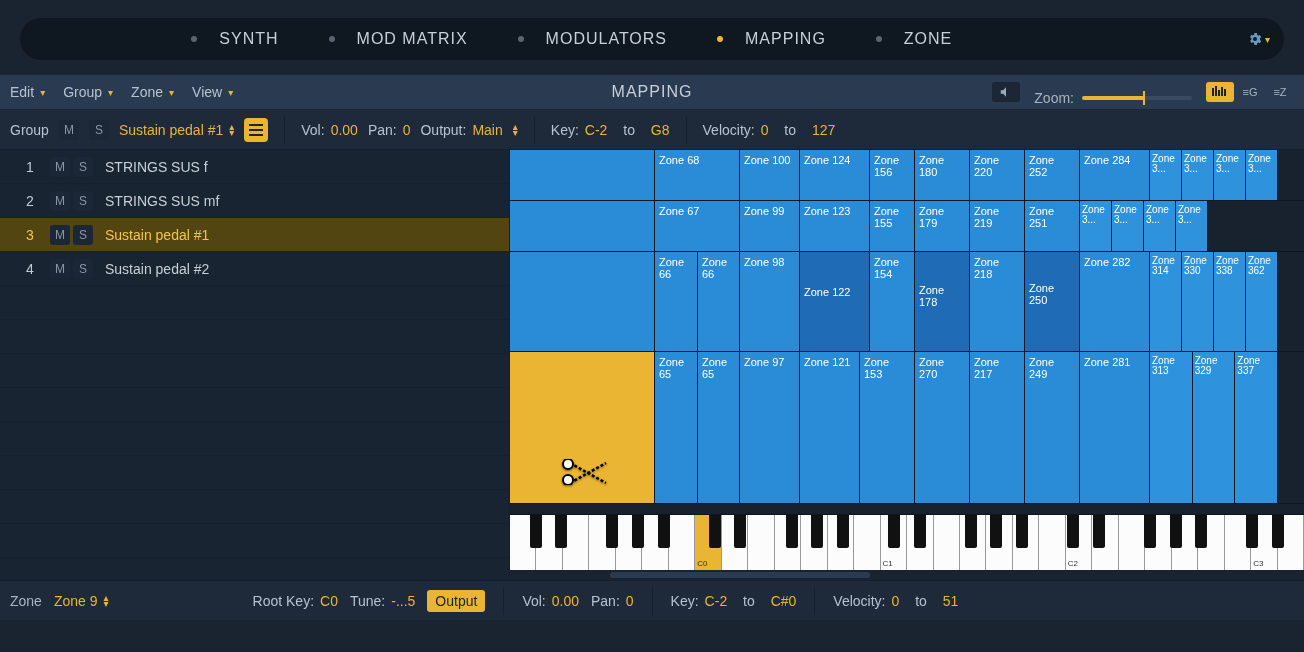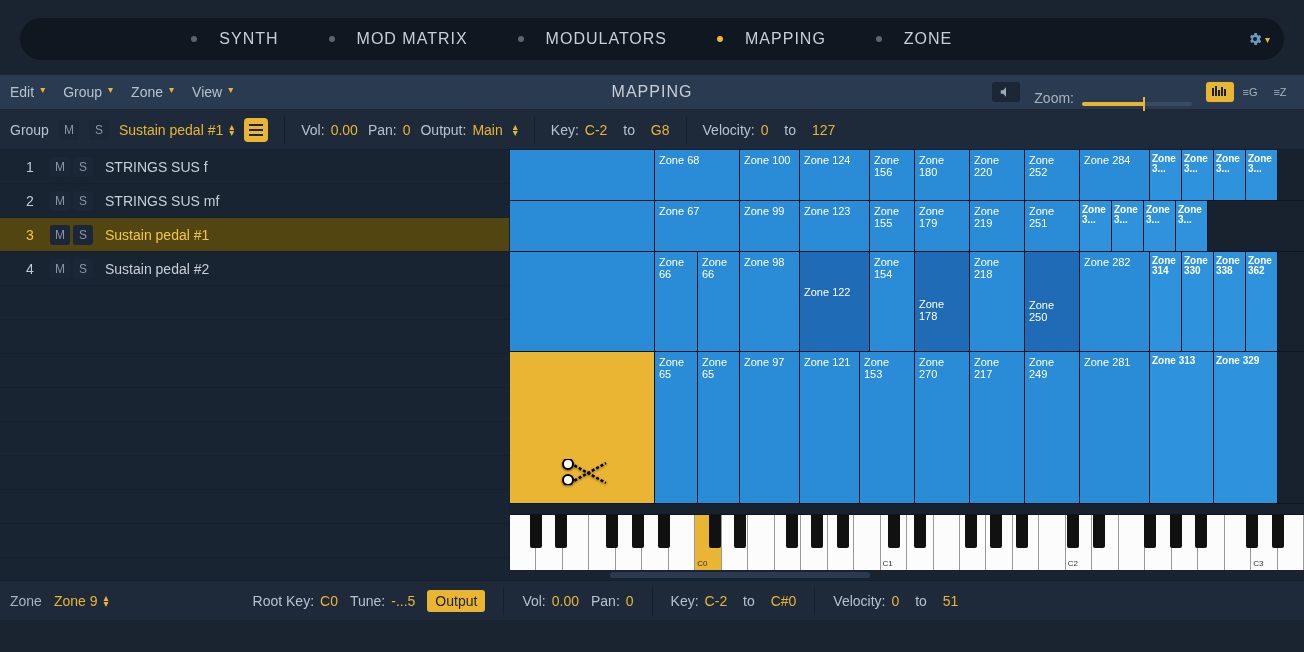--- a/index.html
+++ b/index.html
@@ -10,25 +10,25 @@
   .tabs { margin: 18px 20px 0 20px; height: 42px; background: #0f1720; border-radius: 22px; display: flex; align-items: center; justify-content: space-between; padding: 0 14px; }
   .tabs-center { display: flex; gap: 50px; margin: 0 auto; }
   .tab { display: flex; align-items: center; gap: 22px; color: #c7cfd8; font-size: 16px; letter-spacing: 1px; cursor: pointer; }
   .tab .dot { width: 6px; height: 6px; border-radius: 50%; background: #5a6570; }
   .tab.active .dot { background: #f0b82e; }
   .gear-right { display: flex; align-items: center; gap: 2px; margin-left: auto; color: #8aa; cursor: pointer; }
   .caret { font-size: 10px; color: #e9b532; }
 
   
   .menubar { margin-top: 14px; height: 36px; background: #2a3a50; display: flex; align-items: center; padding: 0 10px; border-top: 1px solid #1b2636; border-bottom: 1px solid #1b2636; }
-  .menubar .menu-item { margin-right: 18px; color: #b6c2d0; display: flex; align-items: flex-start; gap: 6px; cursor: pointer; }
+  .menubar .menu-item { margin-right: 18px; color: #b6c2d0; display: flex; align-items: center; gap: 6px; cursor: pointer; }
   .menubar .title { position: absolute; left: 50%; transform: translateX(-50%); font-size: 16px; letter-spacing: 1px; color: #c7cfd8; }
   .menubar-right { margin-left: auto; display: flex; align-items: center; gap: 14px; }
   .speaker { width: 28px; height: 20px; background: #1b2636; border-radius: 3px; display: flex; align-items: center; justify-content: center; cursor: pointer; }
-  .zoom-slider { display: flex; align-items: flex-end; gap: 8px; margin-top: 12px; }
+  .zoom-slider { display: flex; align-items: center; gap: 8px; margin-top: 12px; }
   .slider-track { width: 110px; height: 4px; background: linear-gradient(to right, #e9b532 0%, #e9b532 55%, #3a4a60 55%, #3a4a60 100%); border-radius: 2px; position: relative; cursor: pointer; }
   .slider-thumb { position: absolute; left: 55%; top: -5px; width: 2px; height: 14px; background: #e9b532; }
   .viewmode { display: flex; gap: 2px; }
   .vmbtn { width: 28px; height: 20px; border-radius: 3px; display: flex; align-items: center; justify-content: center; font-size: 11px; cursor: pointer; }
   .vmbtn.sel { background: #e9b532; color: #1a2430; }
   .vmbtn.norm { color: #a8b4c0; }
 
   
   .groupbar { height: 40px; display: flex; align-items: center; padding: 0 10px; gap: 10px; background: #1e2a3a; border-bottom: 1px solid #142030; }
   .groupbar .lbl { color: #b6c2d0; }
@@ -54,21 +54,21 @@
 
   
   .zonearea { flex: 1; display: flex; flex-direction: column; background: #18212e; position: relative; }
   .zonegrid { flex: 1; position: relative; background: #18212e; }
   .zrow { display: flex; border-bottom: 1px solid #0d1520; }
   .zcell { border-right: 1px solid #0d1520; background: #2a8cd6; color: #fff; font-size: 11px; padding: 4px 4px; line-height: 12px; position: relative; cursor: pointer; }
   .zcell.dim { background: #1f6bb5; }
   .zcell.sel { background: #e9b532; }
   .zcell.empty { background: #2a8cd6; }
   .tinycol { display: flex; }
-  .tiny { flex: 1; border-right: 1px solid #0d1520; background: #2e92dc; font-size: 10px; color: #fff; padding: 4px 2px; line-height: 10px; cursor: pointer; font-weight: bold; }
+  .tiny { flex: 1; border-right: 1px solid #0d1520; background: #2e92dc; font-size: 10px; color: #fff; padding: 4px 2px; line-height: 10px; cursor: pointer; }
 
   
   .piano { height: 56px; background: #fff; position: relative; border-top: 1px solid #0d1520; }
   .wkeys { display: flex; height: 100%; }
   .wkey { flex: 1; border-right: 1px solid #999; background: #fcfcfc; position: relative; }
   .wkey.hl { background: #e9b532; }
   .wkey .lbl { position: absolute; bottom: 2px; left: 2px; font-size: 8px; color: #333; }
   .bkeys { position: absolute; top: 0; left: 0; right: 0; height: 60%; pointer-events: none; }
   .bkey { position: absolute; width: 12px; height: 100%; background: #111; border-radius: 0 0 2px 2px; pointer-events: auto; }
 
@@ -281,23 +281,23 @@
           <div class="tiny">Zone 3...</div>
         </div>
       </div>
       <div class="zrow" style="height:100px">
         <div class="zcell empty" style="width:145px"></div>
         <div class="zcell" style="width:43px">Zone 66</div>
         <div class="zcell" style="width:42px">Zone 66</div>
         <div class="zcell" style="width:60px">Zone 98</div>
         <div class="zcell dim" style="width:70px;padding-top:34px">Zone 122</div>
         <div class="zcell" style="width:45px">Zone 154</div>
-        <div class="zcell dim" style="width:55px;padding-top:46px">Zone 178</div>
+        <div class="zcell dim" style="width:55px;padding-top:32px">Zone 178</div>
         <div class="zcell" style="width:55px">Zone 218</div>
-        <div class="zcell dim" style="width:55px;padding-top:47px">Zone 250</div>
+        <div class="zcell dim" style="width:55px;padding-top:30px">Zone 250</div>
         <div class="zcell" style="width:70px">Zone 282</div>
         <div class="tinycol" style="width:128px">
           <div class="tiny">Zone 314</div>
           <div class="tiny">Zone 330</div>
           <div class="tiny">Zone 338</div>
           <div class="tiny">Zone 362</div>
         </div>
       </div>
       <div class="zrow" style="height:152px">
         <div class="zcell sel" style="width:145px;position:relative">
@@ -316,20 +316,21 @@
         <div class="zcell" style="width:60px">Zone 97</div>
         <div class="zcell" style="width:60px">Zone 121</div>
         <div class="zcell" style="width:55px">Zone 153</div>
         <div class="zcell" style="width:55px">Zone 270</div>
         <div class="zcell" style="width:55px">Zone 217</div>
         <div class="zcell" style="width:55px">Zone 249</div>
         <div class="zcell" style="width:70px">Zone 281</div>
         <div class="tinycol" style="width:128px">
           <div class="tiny">Zone 313</div>
           <div class="tiny">Zone 329</div>
+          <div class="tiny">Zone 337</div>
         </div>
       </div>
     </div>
     <div class="piano">
       <div class="wkeys" id="wkeys">
             <div class="wkey"></div>
             <div class="wkey"></div>
             <div class="wkey"></div>
             <div class="wkey"></div>
             <div class="wkey"></div>

